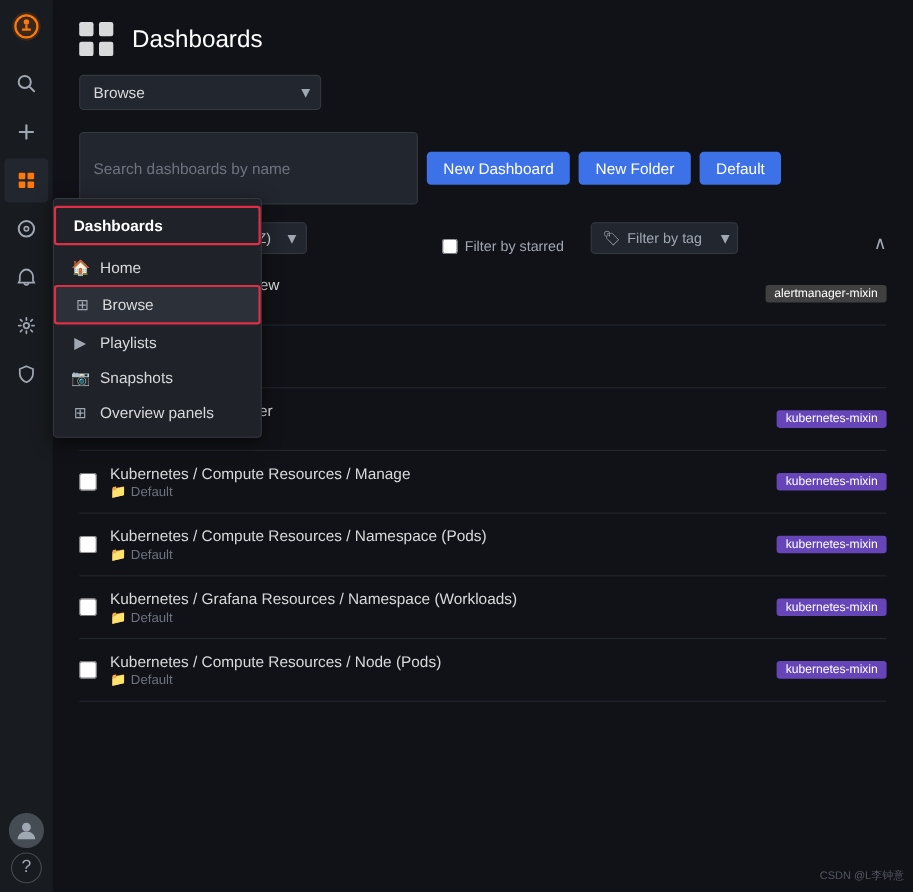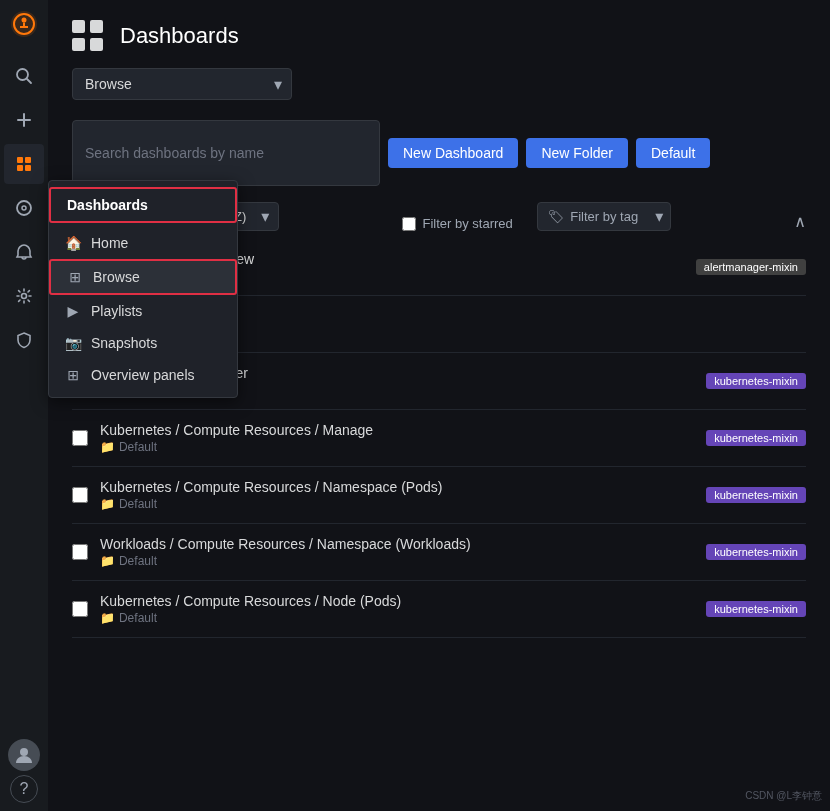--- a/index.html
+++ b/index.html
@@ -523,21 +523,21 @@
       <div class="item-folder">
         <span>📁</span>
         <span>Default</span>
       </div>
     </div>
     <span class="item-tag" style="background:#6545b7">kubernetes-mixin</span>
   </div>
       <div class="dashboard-item">
     <input type="checkbox" class="item-checkbox" style="">
     <div class="item-info">
-      <div class="item-name">Workloads / Compute Resources / Namespace (Workloads)</div>
+      <div class="item-name">Kubernetes / Grafana Resources / Namespace (Workloads)</div>
       <div class="item-folder">
         <span>📁</span>
         <span>Default</span>
       </div>
     </div>
     <span class="item-tag" style="background:#6545b7">kubernetes-mixin</span>
   </div>
       <div class="dashboard-item">
     <input type="checkbox" class="item-checkbox" style="">
     <div class="item-info">

